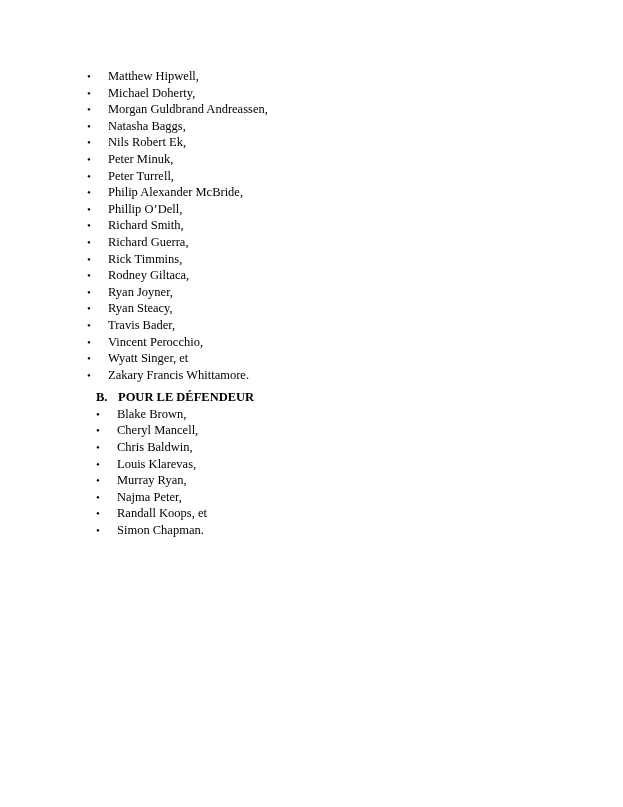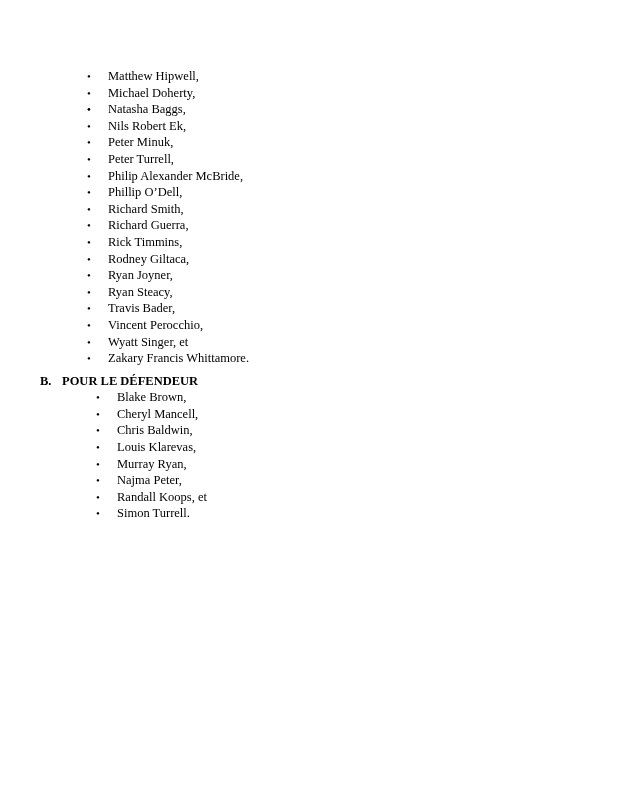--- a/index.html
+++ b/index.html
@@ -40,39 +40,39 @@
   ul.list-a li .bullet { position: absolute; left: 87px; top: 0; }
   
   ul.list-b li { padding-left: 117px; }
   ul.list-b li .bullet { position: absolute; left: 96px; top: 0; }
   .bullet {
     font-size: 11px;
     line-height: 16.6px;
   }
   .section-heading {
     margin-top: 6px;
-    padding-left: 40px;
+    padding-left: 96px;
     font-weight: bold;
     line-height: 16.6px;
     white-space: nowrap;
   }
   .section-heading .heading-label {
     display: inline-block;
     width: 22px;
   }
 </style>
 </head>
 <body>
 
 <div class="page">
 
   <ul class="bullet-list list-a">
     <li><span class="bullet">•</span><span>Matthew Hipwell,</span></li>
     <li><span class="bullet">•</span><span>Michael Doherty,</span></li>
-    <li><span class="bullet">•</span></li>
+    <li><span class="bullet">•</span><span>Morgan Guldbrand Andreassen,</span></li>
     <li><span class="bullet">•</span><span>Natasha Baggs,</span></li>
     <li><span class="bullet">•</span><span>Nils Robert Ek,</span></li>
     <li><span class="bullet">•</span><span>Peter Minuk,</span></li>
     <li><span class="bullet">•</span><span>Peter Turrell,</span></li>
     <li><span class="bullet">•</span><span>Philip Alexander McBride,</span></li>
     <li><span class="bullet">•</span><span>Phillip O’Dell,</span></li>
     <li><span class="bullet">•</span><span>Richard Smith,</span></li>
     <li><span class="bullet">•</span><span>Richard Guerra,</span></li>
     <li><span class="bullet">•</span><span>Rick Timmins,</span></li>
     <li><span class="bullet">•</span><span>Rodney Giltaca,</span></li>
@@ -89,16 +89,16 @@
   </div>
 
   <ul class="bullet-list list-b">
     <li><span class="bullet">•</span><span>Blake Brown,</span></li>
     <li><span class="bullet">•</span><span>Cheryl Mancell,</span></li>
     <li><span class="bullet">•</span><span>Chris Baldwin,</span></li>
     <li><span class="bullet">•</span><span>Louis Klarevas,</span></li>
     <li><span class="bullet">•</span><span>Murray Ryan,</span></li>
     <li><span class="bullet">•</span><span>Najma Peter,</span></li>
     <li><span class="bullet">•</span><span>Randall Koops, et</span></li>
-    <li><span class="bullet">•</span><span>Simon Turrell.</span></li>
+    <li><span class="bullet">•</span><span>Simon Chapman.</span></li>
   </ul>
 
 </div>
 
 </body></html>

